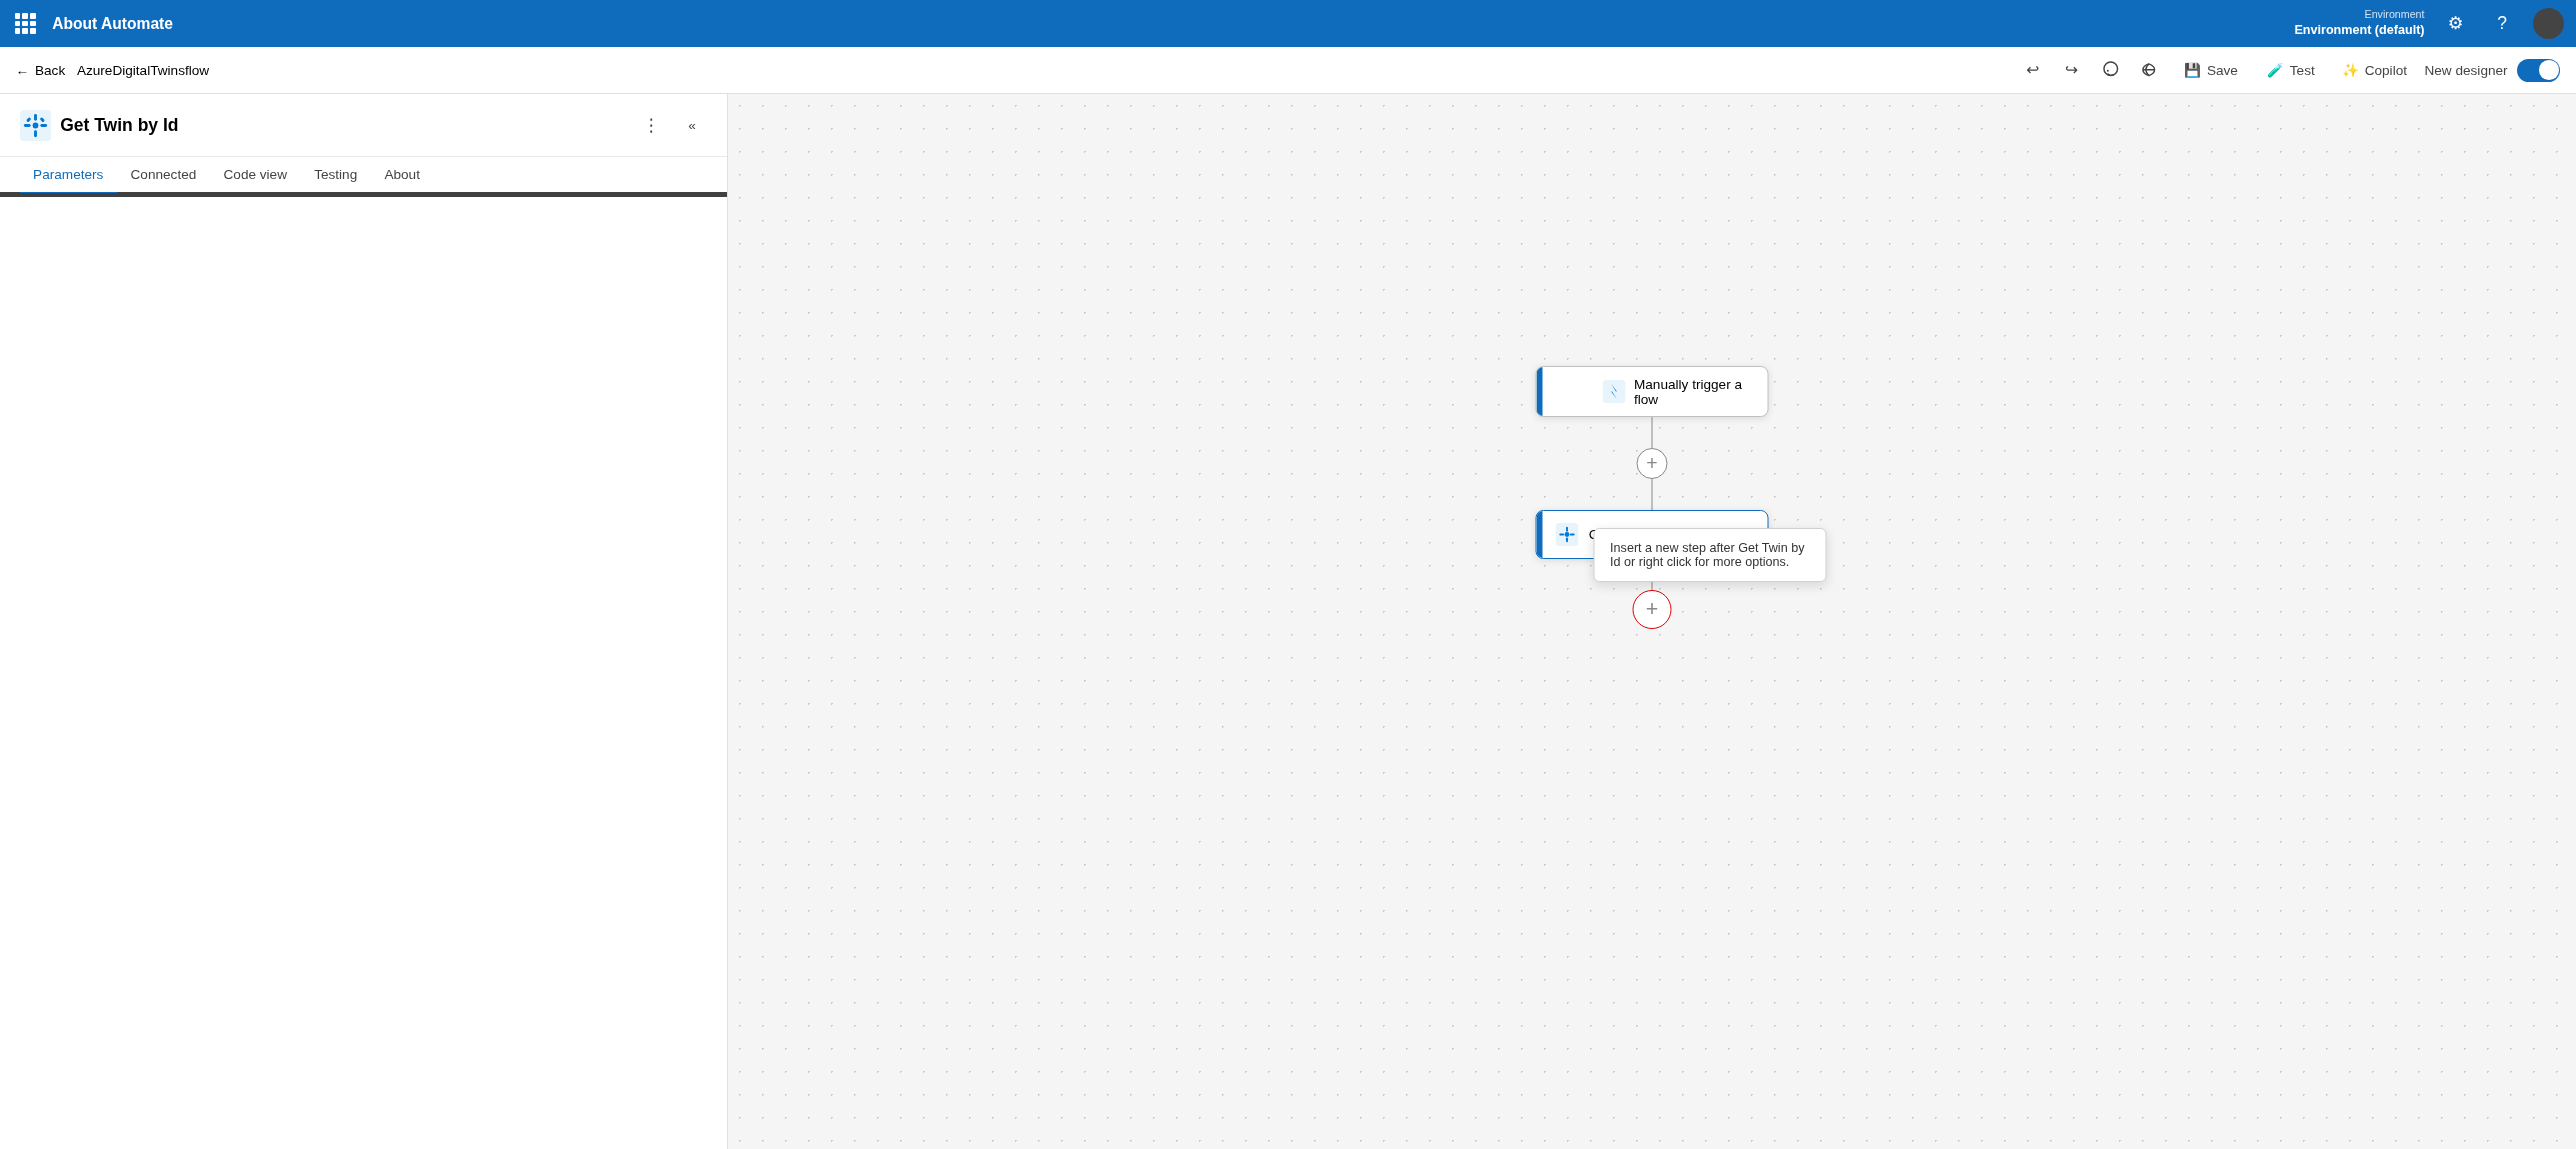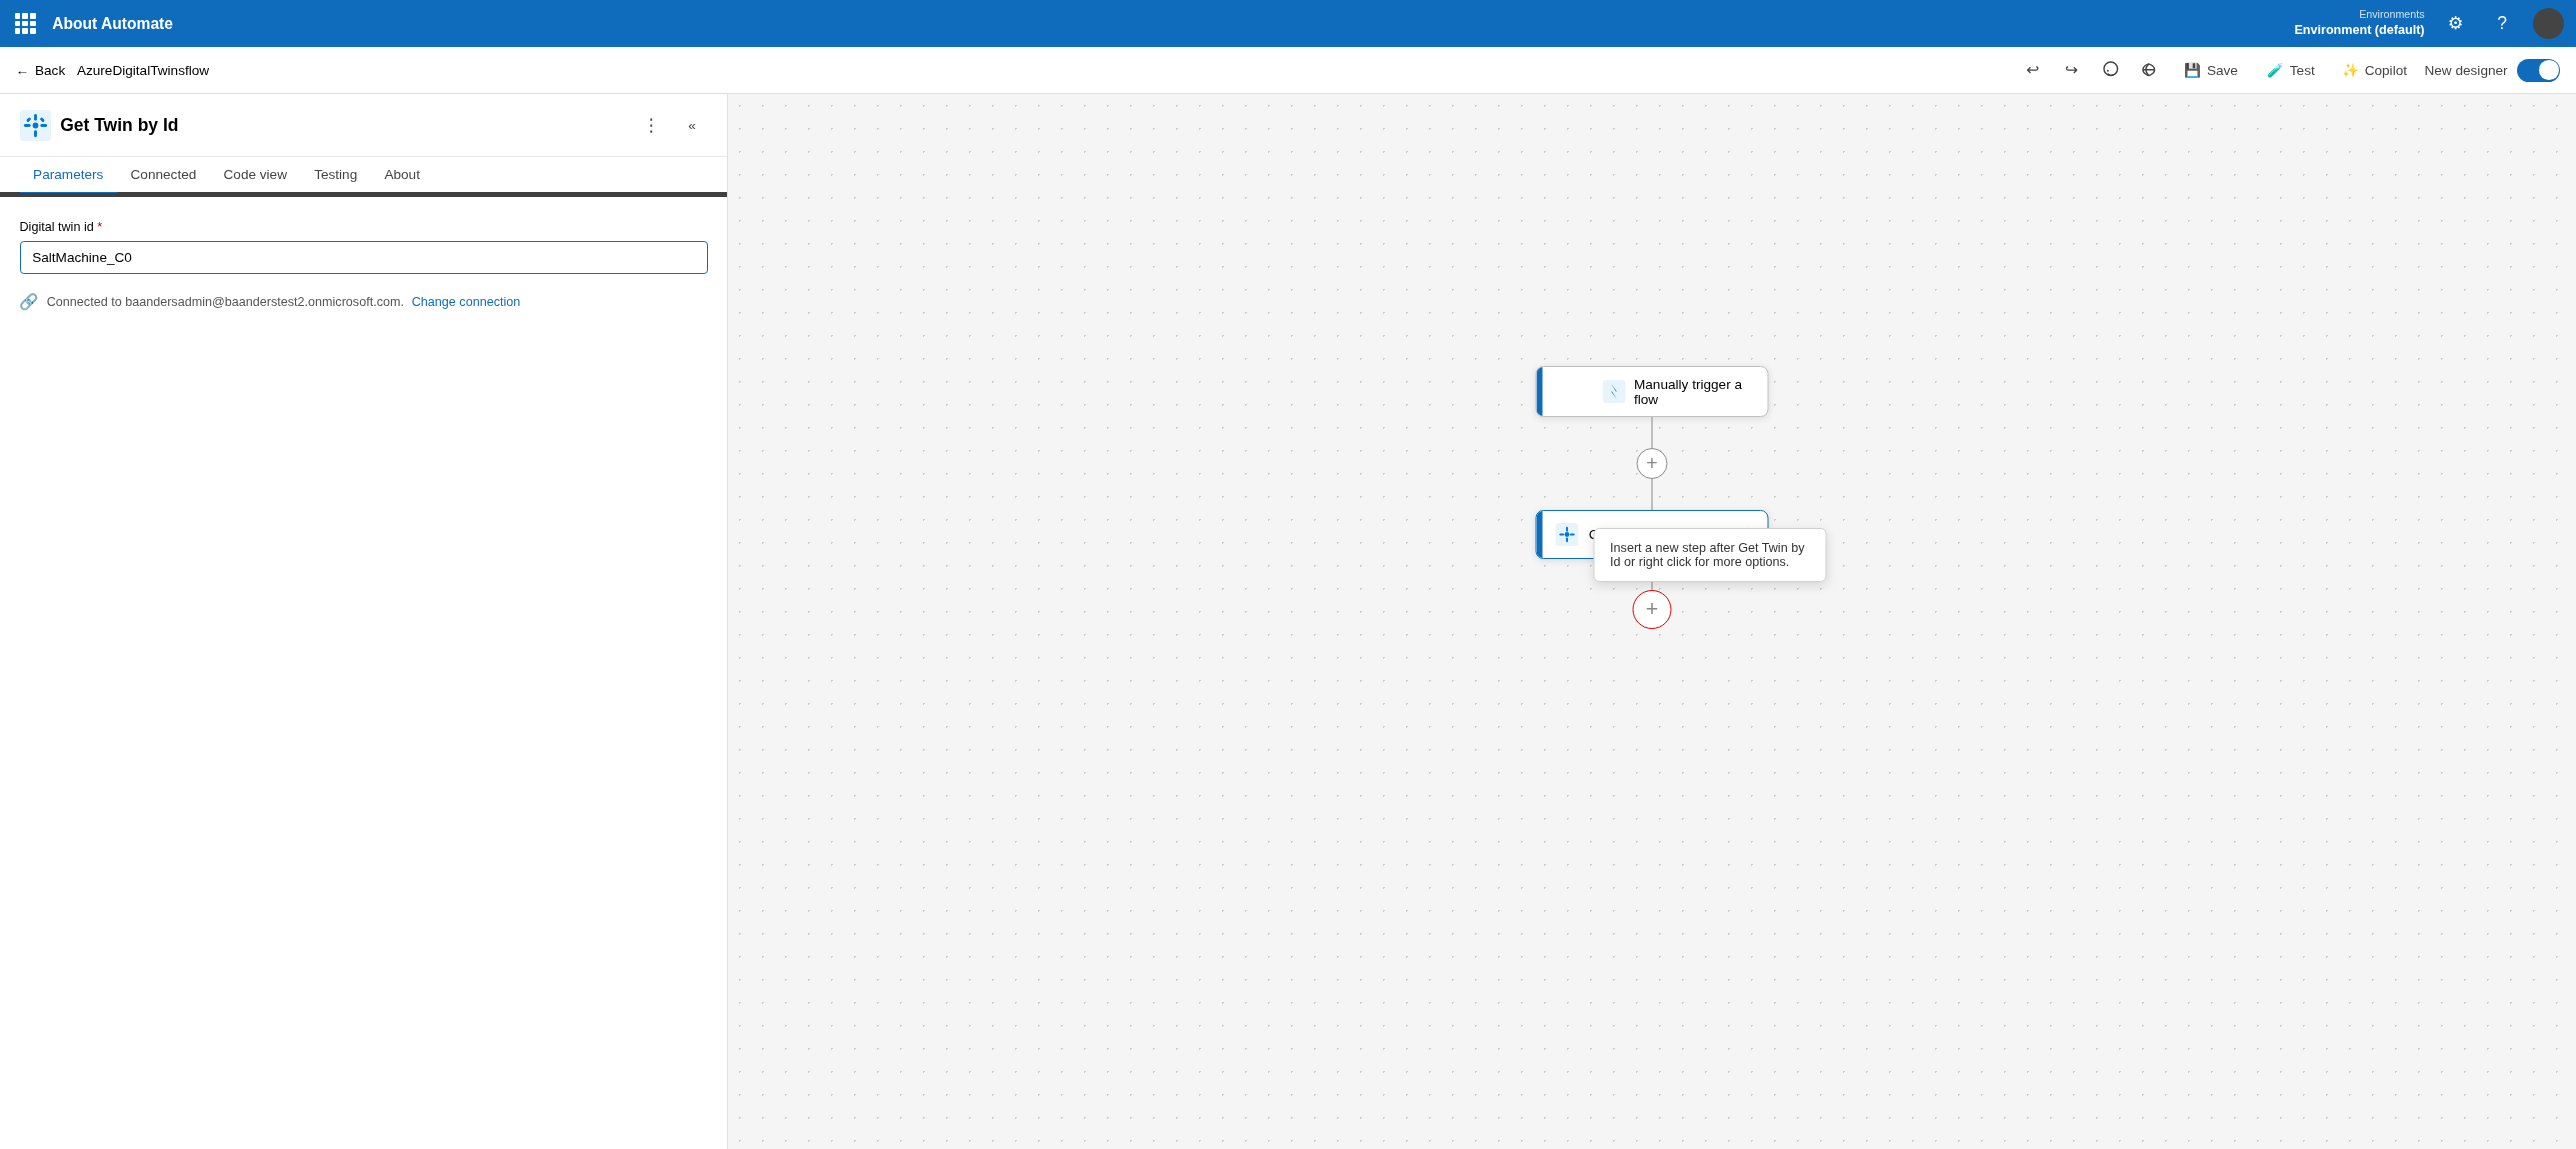--- a/index.html
+++ b/index.html
@@ -221,21 +221,21 @@
         <div class="waffle-dot"></div>
       <div class="waffle-dot"></div>
         <div class="waffle-dot"></div>
         <div class="waffle-dot"></div>
     </div>
   </div>
   <span class="nav-title">About Automate</span>
   <div class="nav-spacer"></div>
   <div class="nav-right">
     <div class="nav-env">
-      <span class="nav-env-label">Environments</span>
+      <span class="nav-env-label">Environment</span>
       <span class="nav-env-value">Environment (default)</span>
     </div>
     <div class="nav-icon-btn">⚙</div>
     <div class="nav-icon-btn">?</div>
     <div class="nav-avatar"></div>
   </div>
 </div>
 
 <div class="second-bar">
   <div class="back-btn">
@@ -304,32 +304,20 @@
     </div>
 
     <div class="tabs">
       <div class="tab active">Parameters</div>
       <div class="tab">Connected</div>
       <div class="tab">Code view</div>
       <div class="tab">Testing</div>
       <div class="tab">About</div>
     </div>
 
-    <div class="panel-content">
-      <div class="field-label">
-        <span>Digital twin id</span>
-        <span class="required"> *</span>
-      </div>
-      <input class="text-input" type="text" value="SaltMachine_C0" style="">
-      <div class="connection-row">
-        <span style="font-size:15.6px;">🔗</span>
-        <span>Connected to baandersadmin@baanderstest2.onmicrosoft.com.</span>
-        <a class="connection-link">Change connection</a>
-      </div>
-    </div>
   </div>
 
   <div class="canvas">
     <div class="flow-container">
 
       <div class="flow-node">
         <div class="node-body">
           <div class="node-left-bar"></div>
           <div class="flow-node-header" style="flex:1;margin-left:48px;">
             <div class="node-icon">

